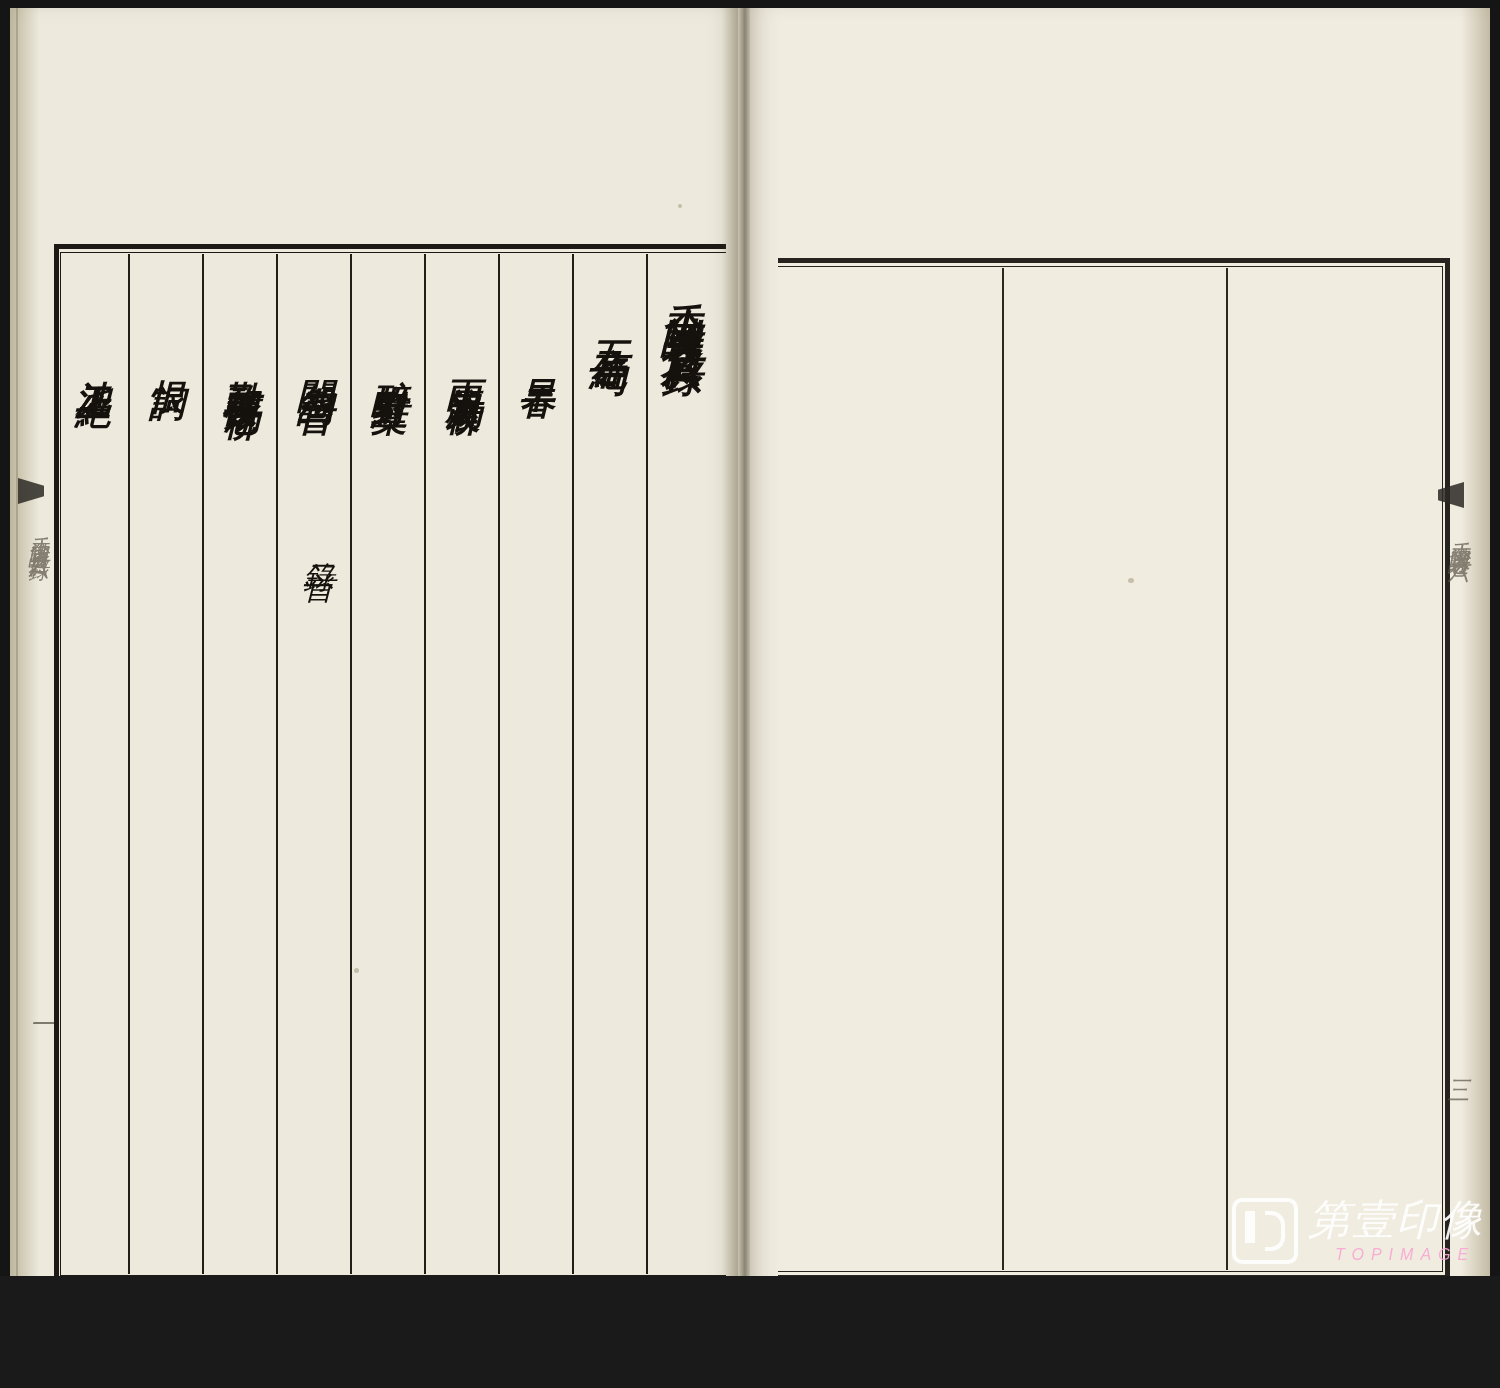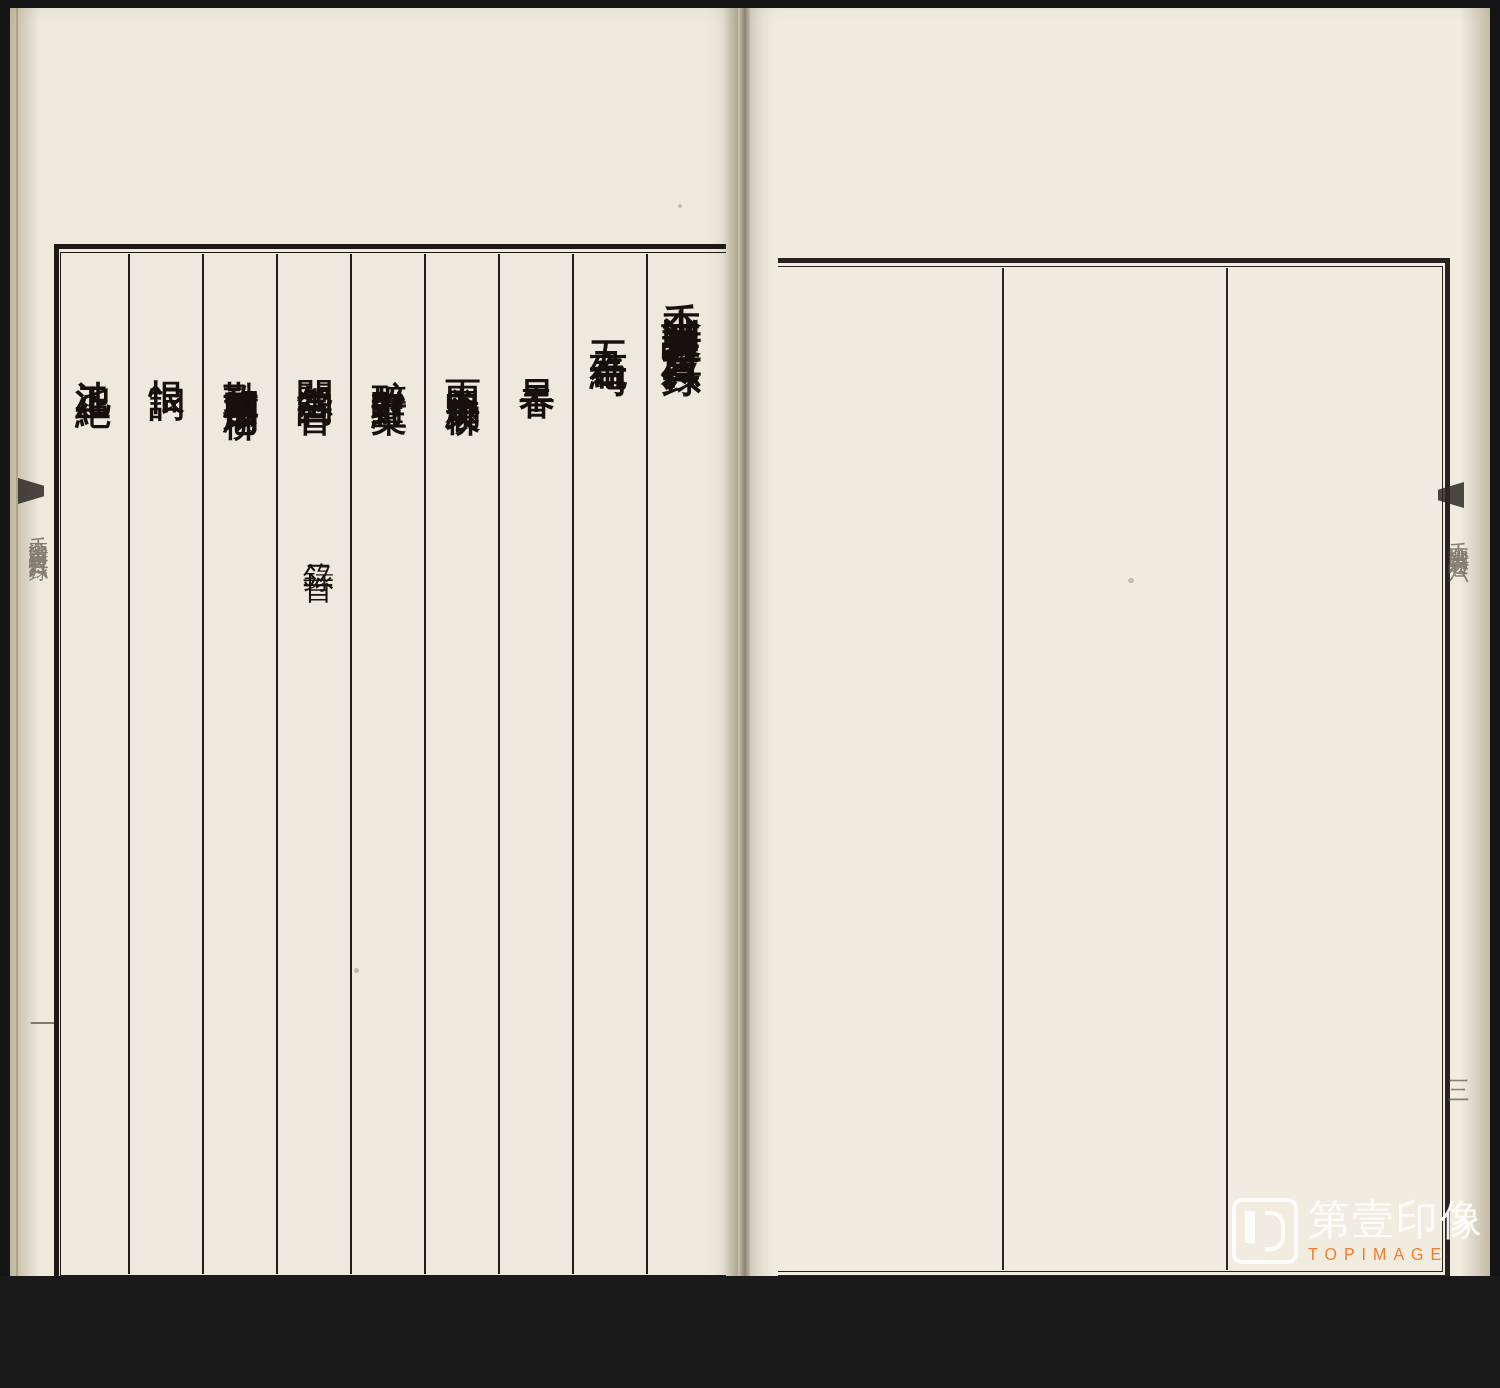--- a/index.html
+++ b/index.html
@@ -7,20 +7,21 @@
     padding: 0;
     background: #1a1a1a;
   }
   #page {
     position: relative;
     width: 1500px;
     height: 1276px;
     background: #2a2a2a;
     overflow: hidden;
     font-family: "DejaVu Sans", "Liberation Sans", sans-serif;
+    font-style: italic;
   }
 
   
   .dark-frame {
     position: absolute;
     inset: 0;
     background: #151515;
   }
 
   
@@ -284,23 +285,24 @@
   }
   .wm-cn {
     font-family: "DejaVu Serif", "Liberation Serif", serif;
     font-size: 42px;
     color: #ffffff;
     letter-spacing: 2px;
   }
   .wm-en {
     font-family: "Liberation Sans", sans-serif;
     font-size: 16px;
-    color: #f97316;
+    color: #f9a8d4;
     letter-spacing: 7px;
     margin-top: 6px;
+    margin-left: 27px;
   }
 </style>
 </head>
 <body>
 
 <div id="page">
 
   <div class="dark-frame"></div>
 
   <div class="spread">

